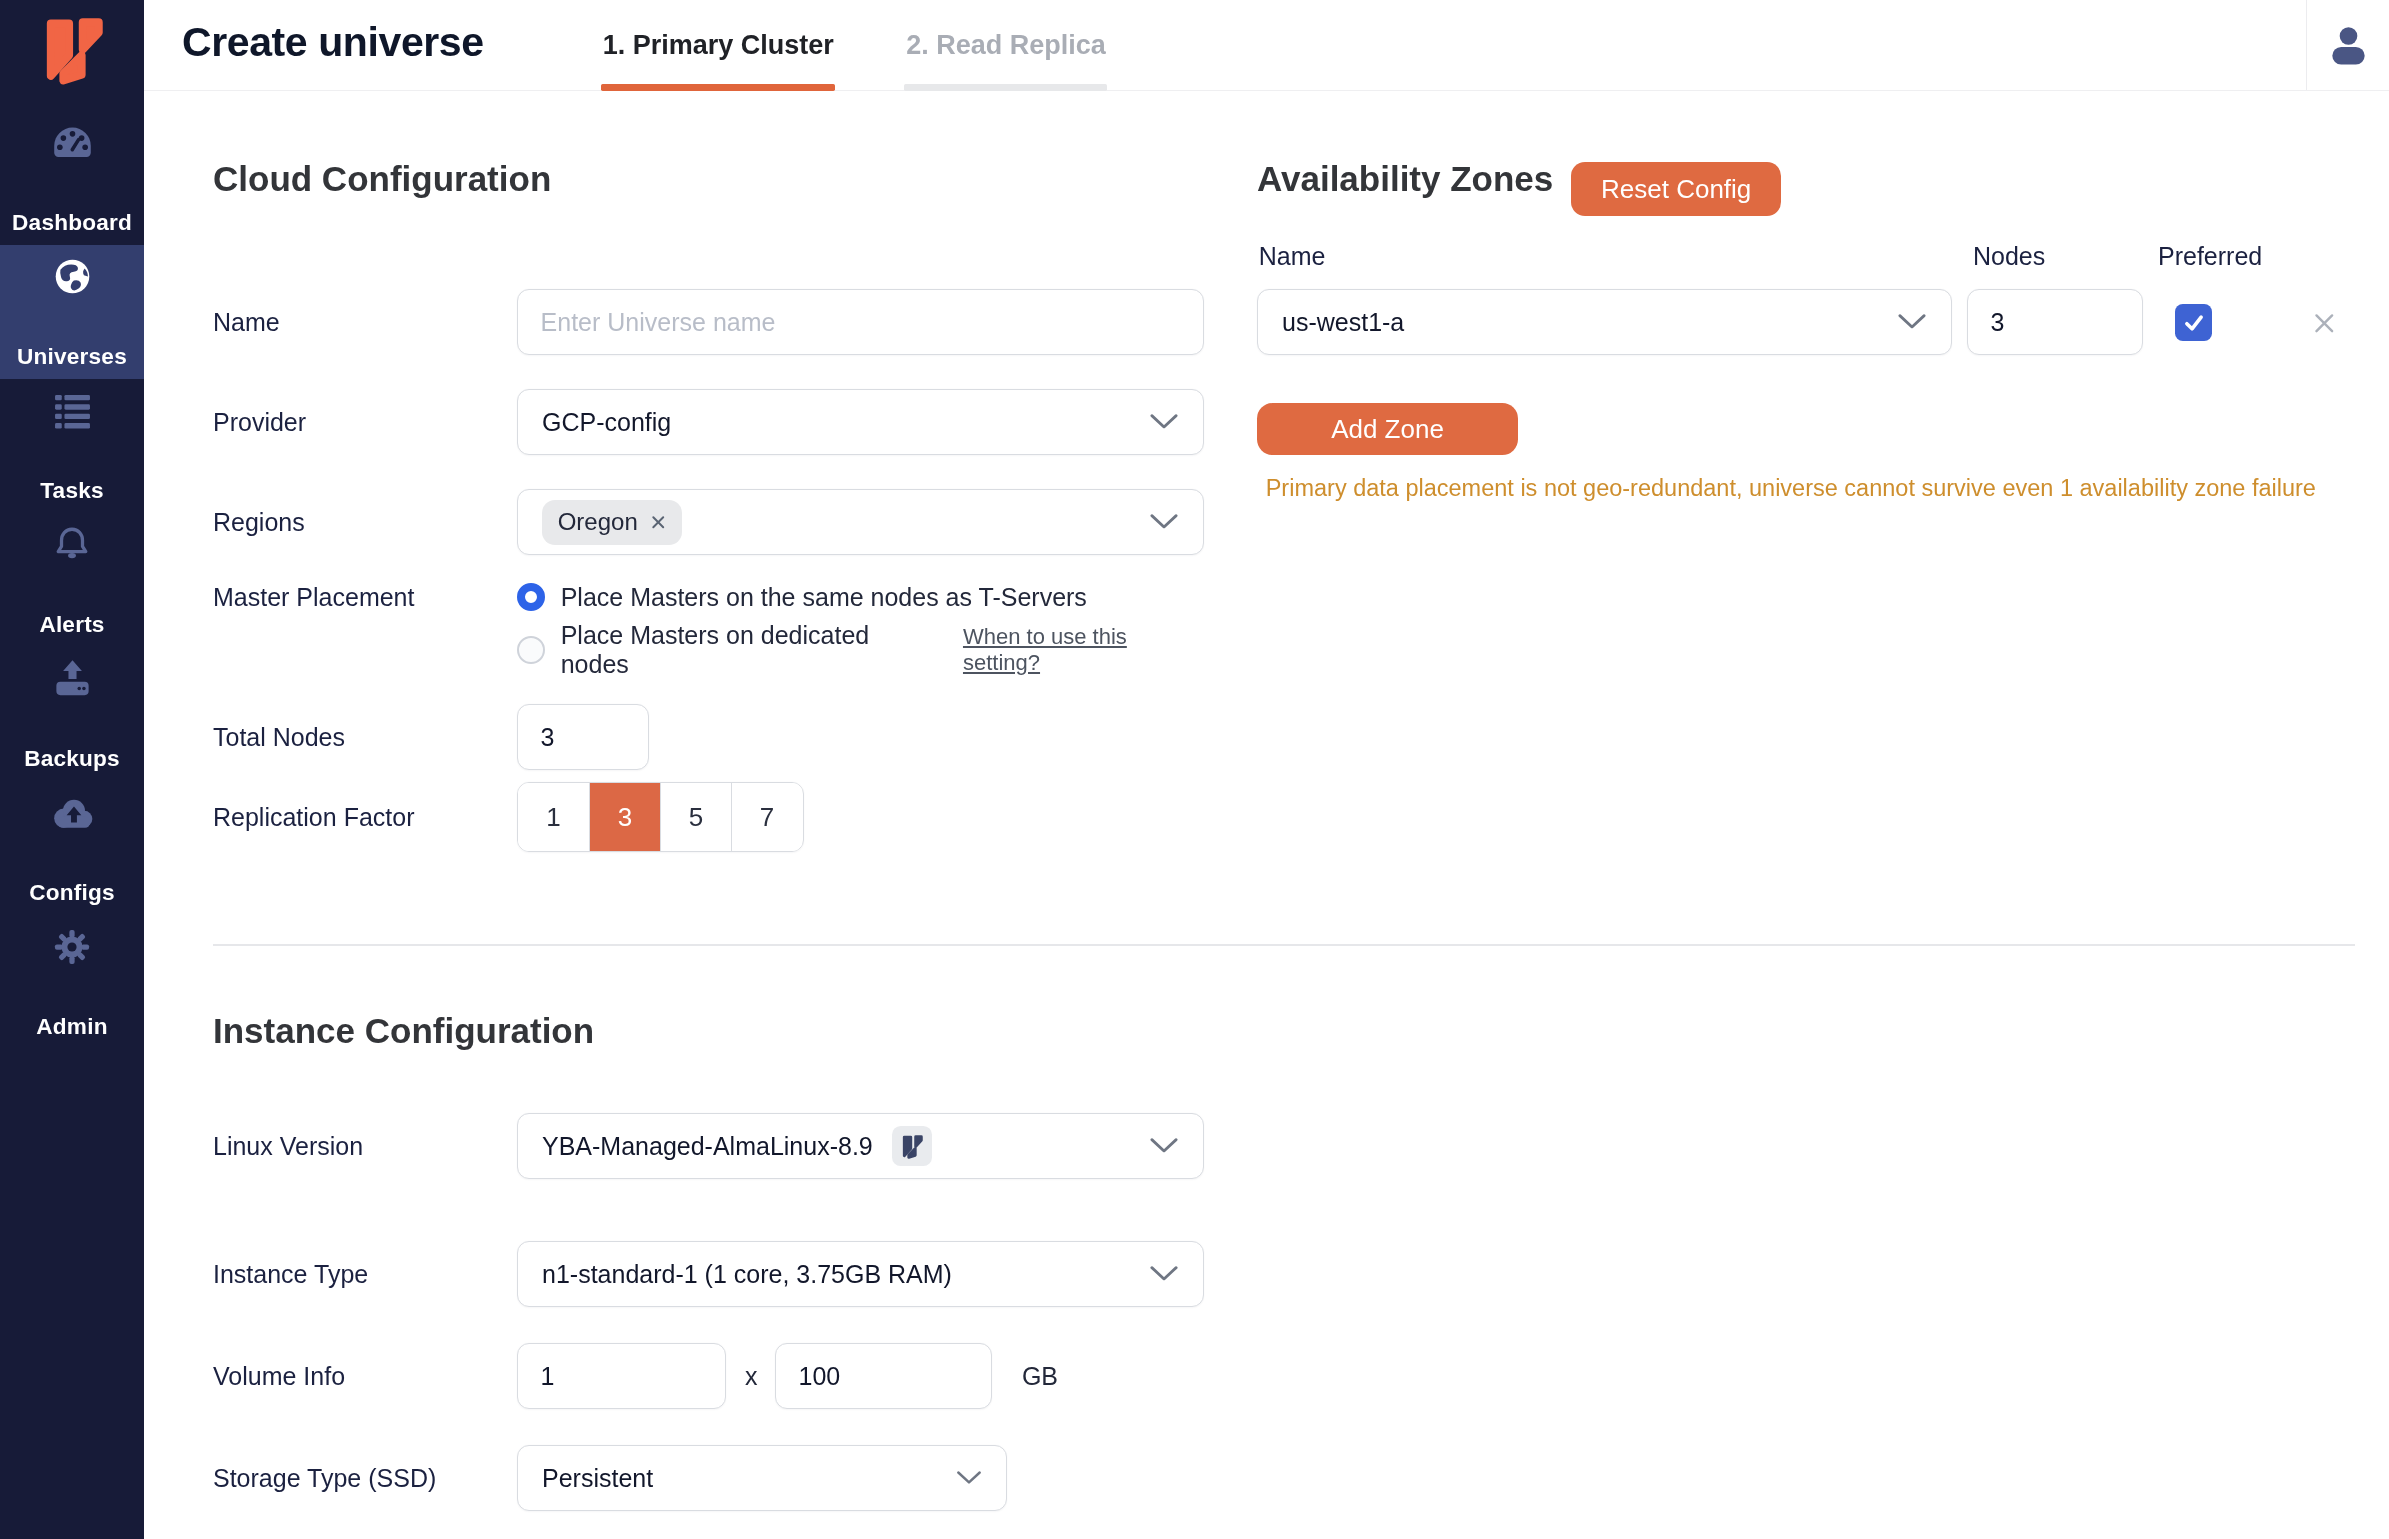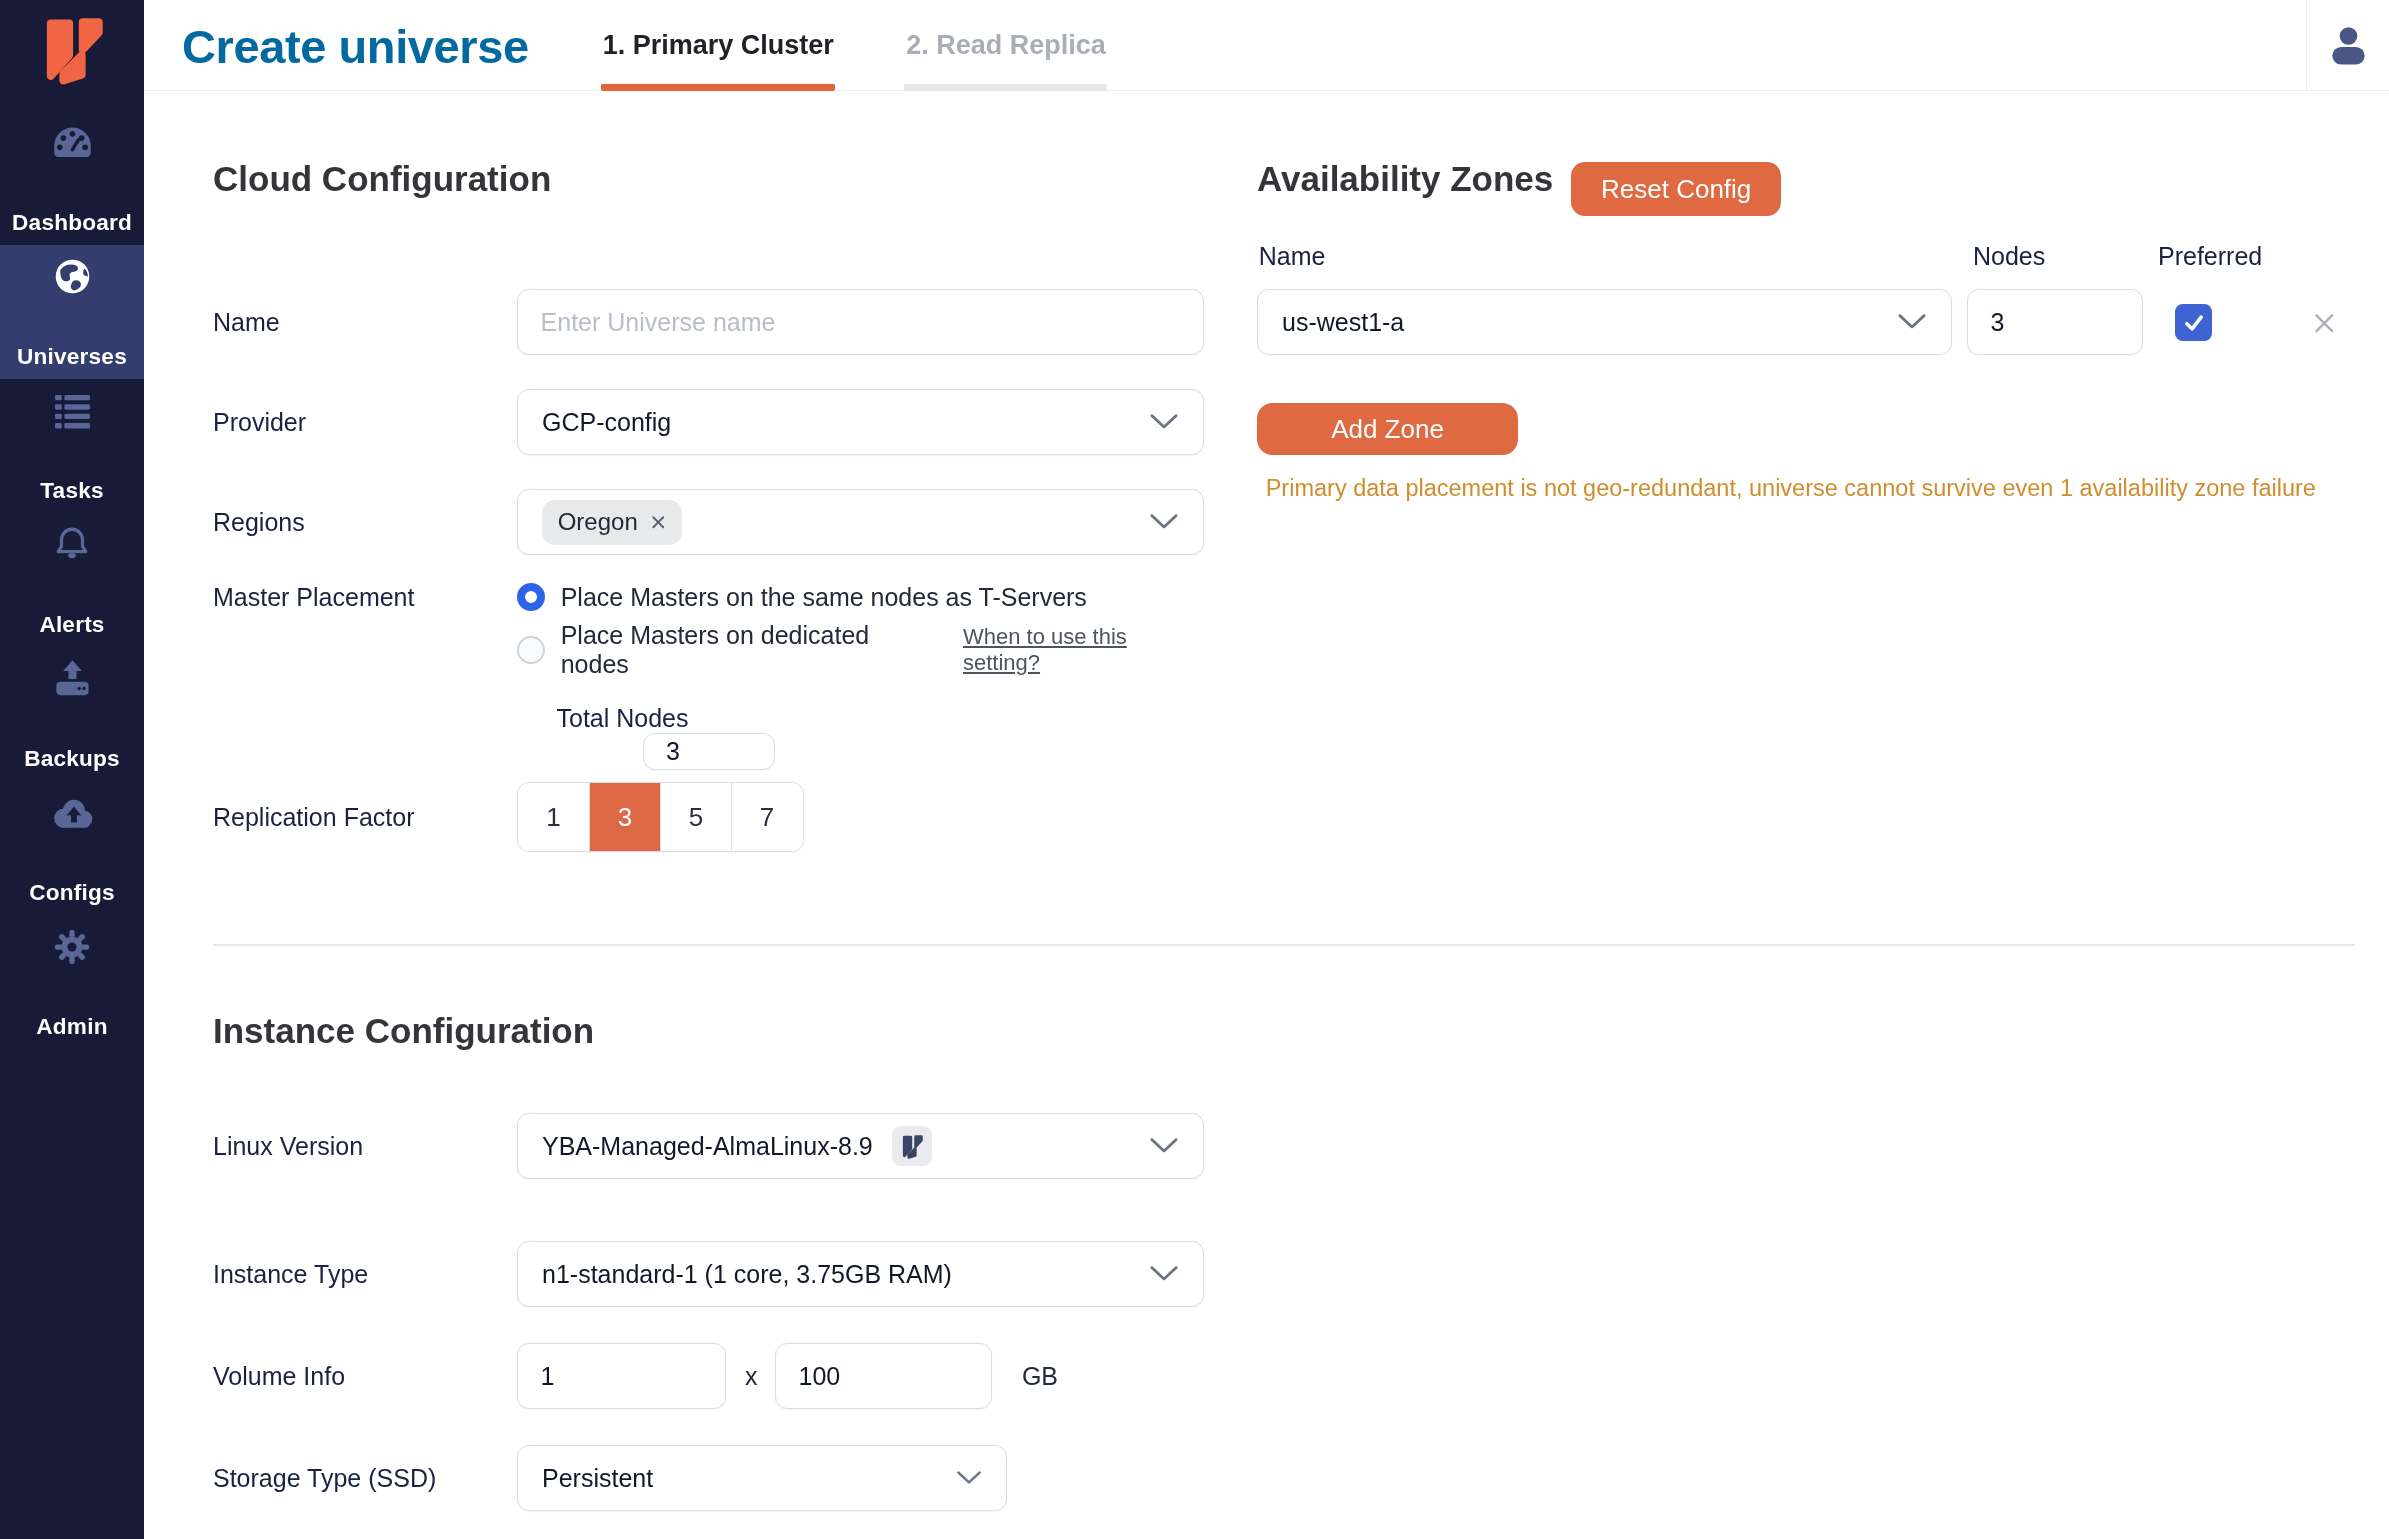--- a/index.html
+++ b/index.html
@@ -11,21 +11,21 @@
   .sidebar { position:absolute; left:0; top:0; width:144px; height:1539px; background:#171B38; }
   .logo-box { position:absolute; top:12px; left:0; width:144px; display:flex; justify-content:center; }
   .side-items { position:absolute; top:111px; left:0; width:144px; }
   .side-item { width:144px; height:134px; display:flex; flex-direction:column; align-items:center; justify-content:center; cursor:pointer;gap:36px; }
   .side-item.active { background:#333E6E; }
   .side-icon { height:45px; display:flex; align-items:center; justify-content:center; }
   .side-label { margin-top:8.7px; font-size:22.6px; font-weight:700; color:#ffffff; letter-spacing:0.2px; }
 
   
   .header { position:absolute; left:144px; top:0; width:2245px; height:91px; background:#ffffff; border-bottom:1.7px solid #EFEFF1; }
-  .page-title { position:absolute; left:38px; top:19px; font-size:47px; font-weight:800; color:#0369a1; letter-spacing:-0.4px; }
+  .page-title { position:absolute; left:38px; top:19px; font-size:41px; font-weight:800; color:#0f172a; letter-spacing:-0.4px; }
   .tabs { position:absolute; left:457px; top:0; height:91px; display:flex; gap:69px; }
   .tab { position:relative; height:91px; display:flex; align-items:center; font-size:27px; font-weight:700; color:#A9ADB5; cursor:pointer; padding:0 1.7px; }
   .tab.active { color:#202227; }
   .tab::after { content:""; position:absolute; left:0; right:0; bottom:0; height:7px; background:#E7E8EA; border-radius:1.7px; }
   .tab.active::after { background:#E0653B; }
   .header-right { position:absolute; right:0; top:0; width:83px; height:90px; border-left:1.7px solid #ECECEF; display:flex; align-items:center; justify-content:center; }
   .avatar { cursor:pointer; display:flex; }
 
   
   .col-left  { position:absolute; left:213px; top:152px; width:991px; height:1387px; }
@@ -268,21 +268,21 @@
       <span class="radio sel"></span>
       <span class="radio-text">Place Masters on the same nodes as T-Servers</span>
     </div>
     <div class="row" style="top:479px; height:38px;">
       <span class="f-label"></span>
       <span class="radio unsel"></span>
       <span class="radio-text">Place Masters on dedicated nodes</span>
       <a class="help-link">When to use this setting?</a>
     </div>
 
-    <div class="row" style="top:552px; height:66px;flex-direction:column;">
+    <div class="row" style="top:552px; height:66px;">
       <span class="f-label">Total Nodes</span>
       <input class="input" style="width: 132px;" type="text" value="3">
     </div>
 
     <div class="row" style="top:630px; height:70px;">
       <span class="f-label">Replication Factor</span>
       <div class="seg">
         <div class="seg-opt">1</div>
         <div class="seg-opt sel">3</div>
         <div class="seg-opt">5</div>

